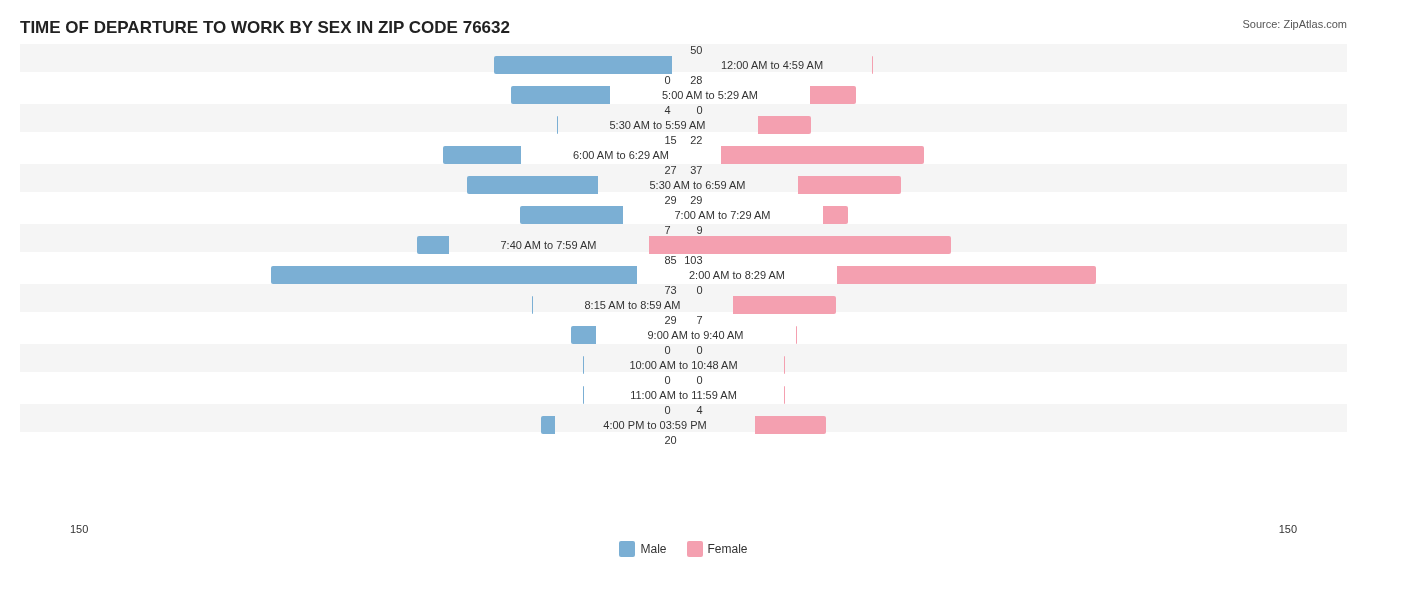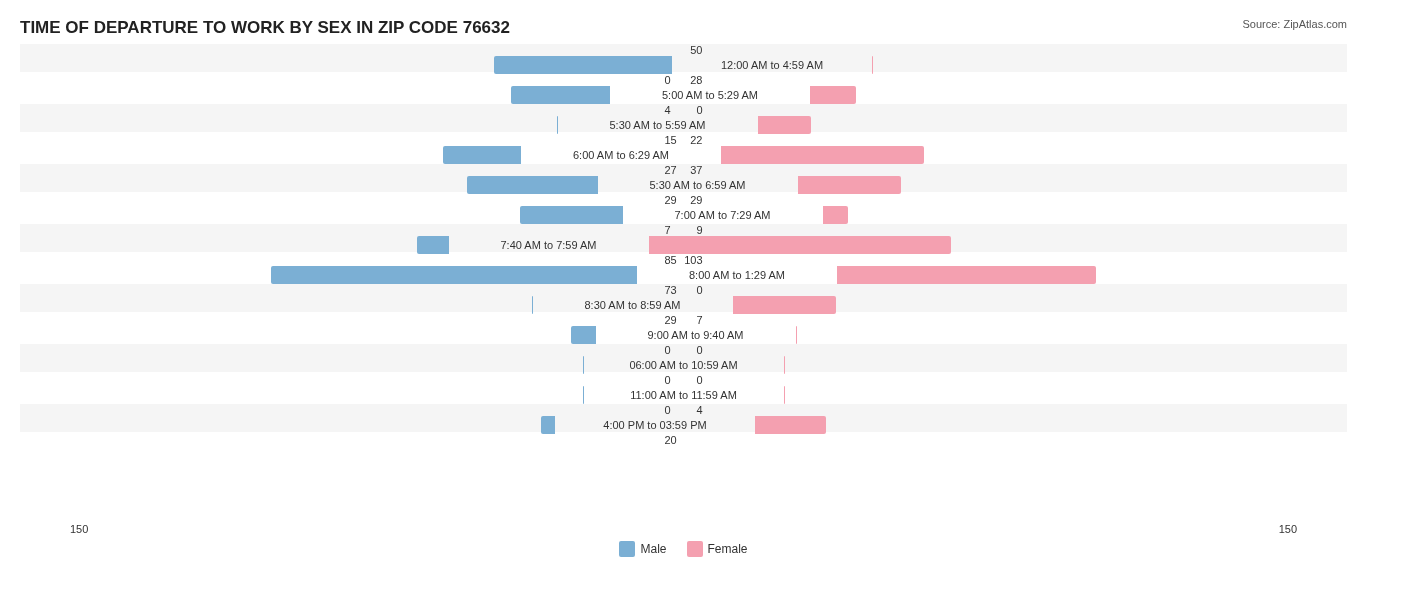--- a/index.html
+++ b/index.html
@@ -239,34 +239,34 @@
       </div>
     </div>
     <div class="right-value">85</div>
   </div>
       <div class="row">
     <div class="left-value">103</div>
     <div class="bar-section">
       <div class="bars-left">
         <div class="bar-blue" style="width:366px;"></div>
       </div>
-      <div class="label-center">8:00 AM to 1:29 AM</div>
+      <div class="label-center">2:00 AM to 8:29 AM</div>
       <div class="bars-right">
         <div class="bar-pink" style="width:259px;"></div>
       </div>
     </div>
     <div class="right-value">73</div>
   </div>
       <div class="row">
     <div class="left-value">0</div>
     <div class="bar-section">
       <div class="bars-left">
         <div class="bar-blue" style="width:0px;"></div>
       </div>
-      <div class="label-center">8:30 AM to 8:59 AM</div>
+      <div class="label-center">8:15 AM to 8:59 AM</div>
       <div class="bars-right">
         <div class="bar-pink" style="width:103px;"></div>
       </div>
     </div>
     <div class="right-value">29</div>
   </div>
       <div class="row">
     <div class="left-value">7</div>
     <div class="bar-section">
       <div class="bars-left">
@@ -278,21 +278,21 @@
       </div>
     </div>
     <div class="right-value">0</div>
   </div>
       <div class="row">
     <div class="left-value">0</div>
     <div class="bar-section">
       <div class="bars-left">
         <div class="bar-blue" style="width:0px;"></div>
       </div>
-      <div class="label-center">06:00 AM to 10:59 AM</div>
+      <div class="label-center">10:00 AM to 10:48 AM</div>
       <div class="bars-right">
         <div class="bar-pink" style="width:0px;"></div>
       </div>
     </div>
     <div class="right-value">0</div>
   </div>
       <div class="row">
     <div class="left-value">0</div>
     <div class="bar-section">
       <div class="bars-left">

